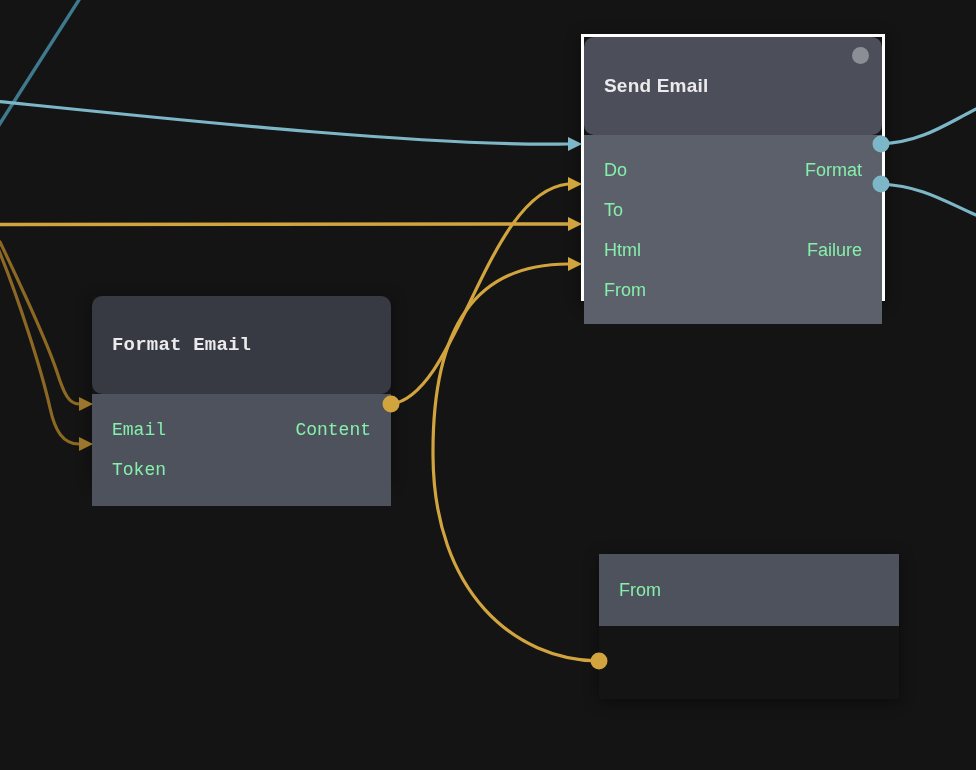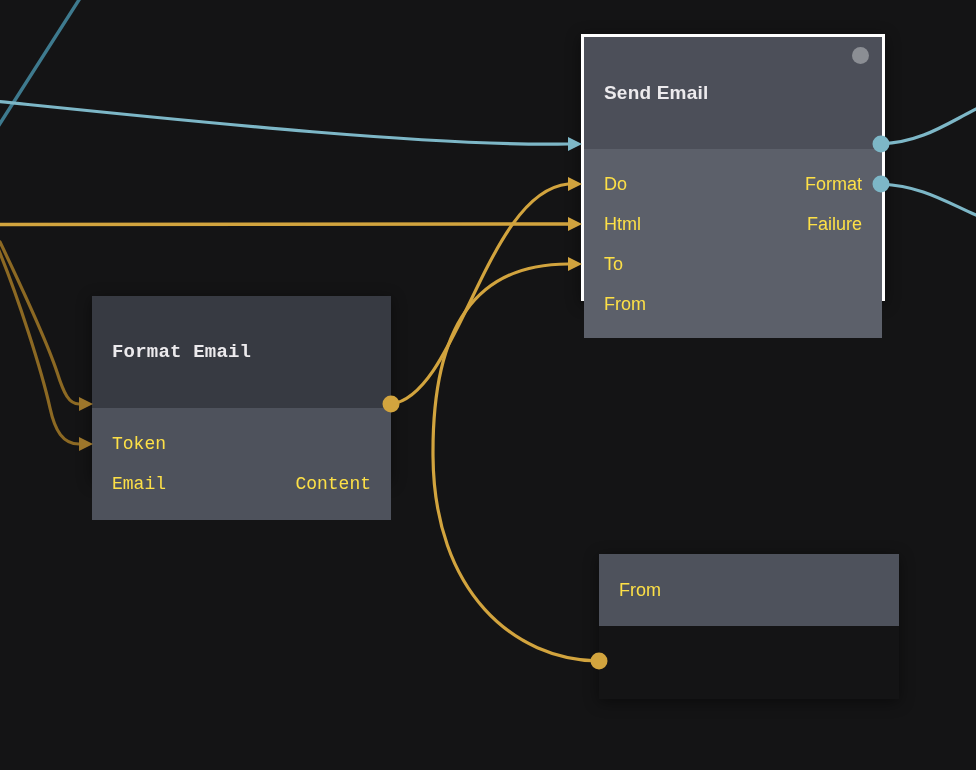--- a/index.html
+++ b/index.html
@@ -11,38 +11,39 @@
     font-family:"Liberation Sans",sans-serif;
   }
   .node{
     position:absolute;
     box-shadow:0 3px 14px rgba(0,0,0,.45);
   }
   .node.selected{border:3px solid #ffffff;}
   .node-header{
     height:84px;
     display:flex;align-items:center;
-    padding:14px 20px;
+    padding:7px 20px;
     position:relative;
     background:#373a42;
+    border-radius:10px;
   }
   .node.selected .node-header{background:#4c4f59;}
   .node-title{
     font-size:19px;font-weight:700;
     color:#eceaed;letter-spacing:.2px;
   }
   .node-body{background:#4e525c;padding:16px 0;}
   .node.selected .node-body{background:#5c606a;padding:15px 0 14px;}
   .port-row{
     height:40px;
     display:flex;align-items:center;justify-content:space-between;
     padding:0 20px;
   }
   .port-label{
-    font-size:18px;color:#fde047;font-weight:400;
+    font-size:18px;color:#86efac;font-weight:400;
   }
   .status-dot{
     position:absolute;
     top:10px;right:13px;
     width:17px;height:17px;border-radius:50%;
     background:#8b8e94;
   }
   svg.wire-layer{
     position:absolute;left:0;top:0;
     pointer-events:none;
@@ -54,26 +55,26 @@
 <body>
 
 <div id="canvas">
 
   <div class="node" style="left:92px;top:296px;width:299px;height:184px;font-family:Liberation Mono, monospace;">
     <div class="node-header">
       <span class="node-title">Format Email</span>
     </div>
     <div class="node-body">
       <div class="port-row">
+        <span class="port-label">Email</span>
+        <span class="port-label">Content</span>
+      </div>
+      <div class="port-row">
         <span class="port-label">Token</span>
         <span class="port-label"></span>
-      </div>
-      <div class="port-row">
-        <span class="port-label">Email</span>
-        <span class="port-label">Content</span>
       </div>
     </div>
   </div>
 
   <div class="node" style="left:599px;top:554px;width:300px;height:145px;">
     <div class="node-body">
       <div class="port-row">
         <span class="port-label">From</span>
         <span class="port-label"></span>
       </div>
@@ -84,26 +85,26 @@
     <div class="node-header">
       <span class="node-title">Send Email</span>
       <span class="status-dot"></span>
     </div>
     <div class="node-body">
       <div class="port-row">
         <span class="port-label">Do</span>
         <span class="port-label">Format</span>
       </div>
       <div class="port-row">
+        <span class="port-label">To</span>
+        <span class="port-label"></span>
+      </div>
+      <div class="port-row">
         <span class="port-label">Html</span>
         <span class="port-label">Failure</span>
-      </div>
-      <div class="port-row">
-        <span class="port-label">To</span>
-        <span class="port-label"></span>
       </div>
       <div class="port-row">
         <span class="port-label">From</span>
         <span class="port-label"></span>
       </div>
     </div>
   </div>
 
   <svg class="wire-layer" width="976" height="770" viewBox="0 0 976 770">
 

